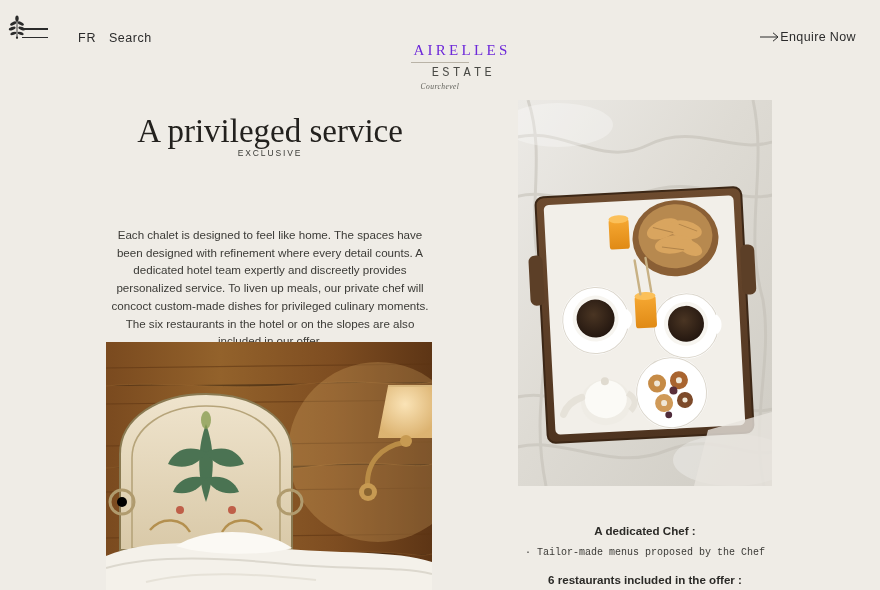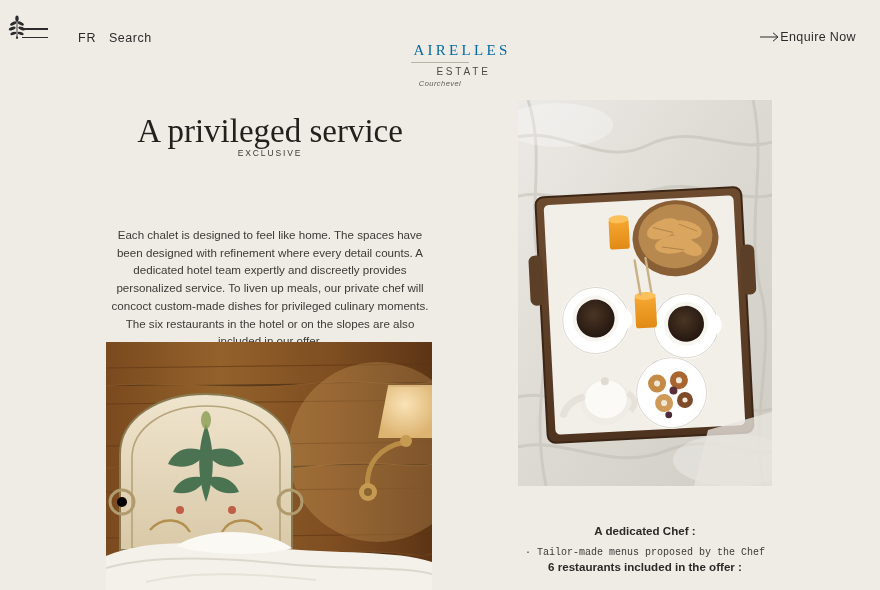--- a/index.html
+++ b/index.html
@@ -36,32 +36,32 @@
     font-size: 12.5px; letter-spacing: .04em; color: #2b2b2b;
     cursor: pointer;
   }
   .brand {
     position: absolute; left: 0; right: 0; top: 14px;
     text-align: center;
   }
   .brand-mark { line-height: 0; margin-bottom: 2px; }
   .brand-name {
     font-family: "Liberation Serif", serif;
-    font-size: 15px; letter-spacing: .22em; color: #0369a1; padding-left: 44px;
+    font-size: 15px; letter-spacing: .22em; color: #6d28d9; padding-left: 44px;
   }
   .brand-rule {
     width: 58px; height: 1px; background: #b9b3a7;
     margin: 3px auto 3px auto;
   }
   .brand-sub {
-    font-family: Liberation Sans, sans-serif;
-    font-size: 10px; letter-spacing: .28em; color: #4a4a46; margin-left: 47px;
+    font-family: Liberation Mono, monospace;
+    font-size: 12px; letter-spacing: .28em; color: #4a4a46; margin-left: 47px;
   }
   .brand-sub2 {
-    font-family: Liberation Sans, sans-serif;
+    font-family: Liberation Serif, serif;
     font-style: italic;
     font-size: 7.5px; letter-spacing: .06em; color: #5c5c56; margin-top: 2px;
   }
   .enquire {
     position: absolute; right: 24px; top: 30px;
     display: flex; align-items: center; 
     cursor: pointer;
   }
   .enquire-label { font-size: 12.5px; letter-spacing: .03em; color: #2b2b2b; }
 
@@ -95,21 +95,21 @@
     background: #d8d3cb;
   }
 
   
   .right-block {
     position: absolute; left: 518px; top: 524px; width: 254px;
     text-align: center;
   }
   .rb-line1 { font-size: 11.6px; font-weight: bold; color: #2b2a27; }
   .rb-line2 { font-size: 10px; color: #3b3a36; margin-top: 10px; font-family: Liberation Mono, monospace; }
-  .rb-line3 { font-size: 11.6px; font-weight: bold; color: #2b2a27; margin-top: 2px; }
+  .rb-line3 { font-size: 11.6px; font-weight: bold; color: #2b2a27; margin-top: 15px; }
 
   
   svg { display: block; }
 </style>
 </head>
 <body>
 
 <div class="page">
 
   <div class="header">

